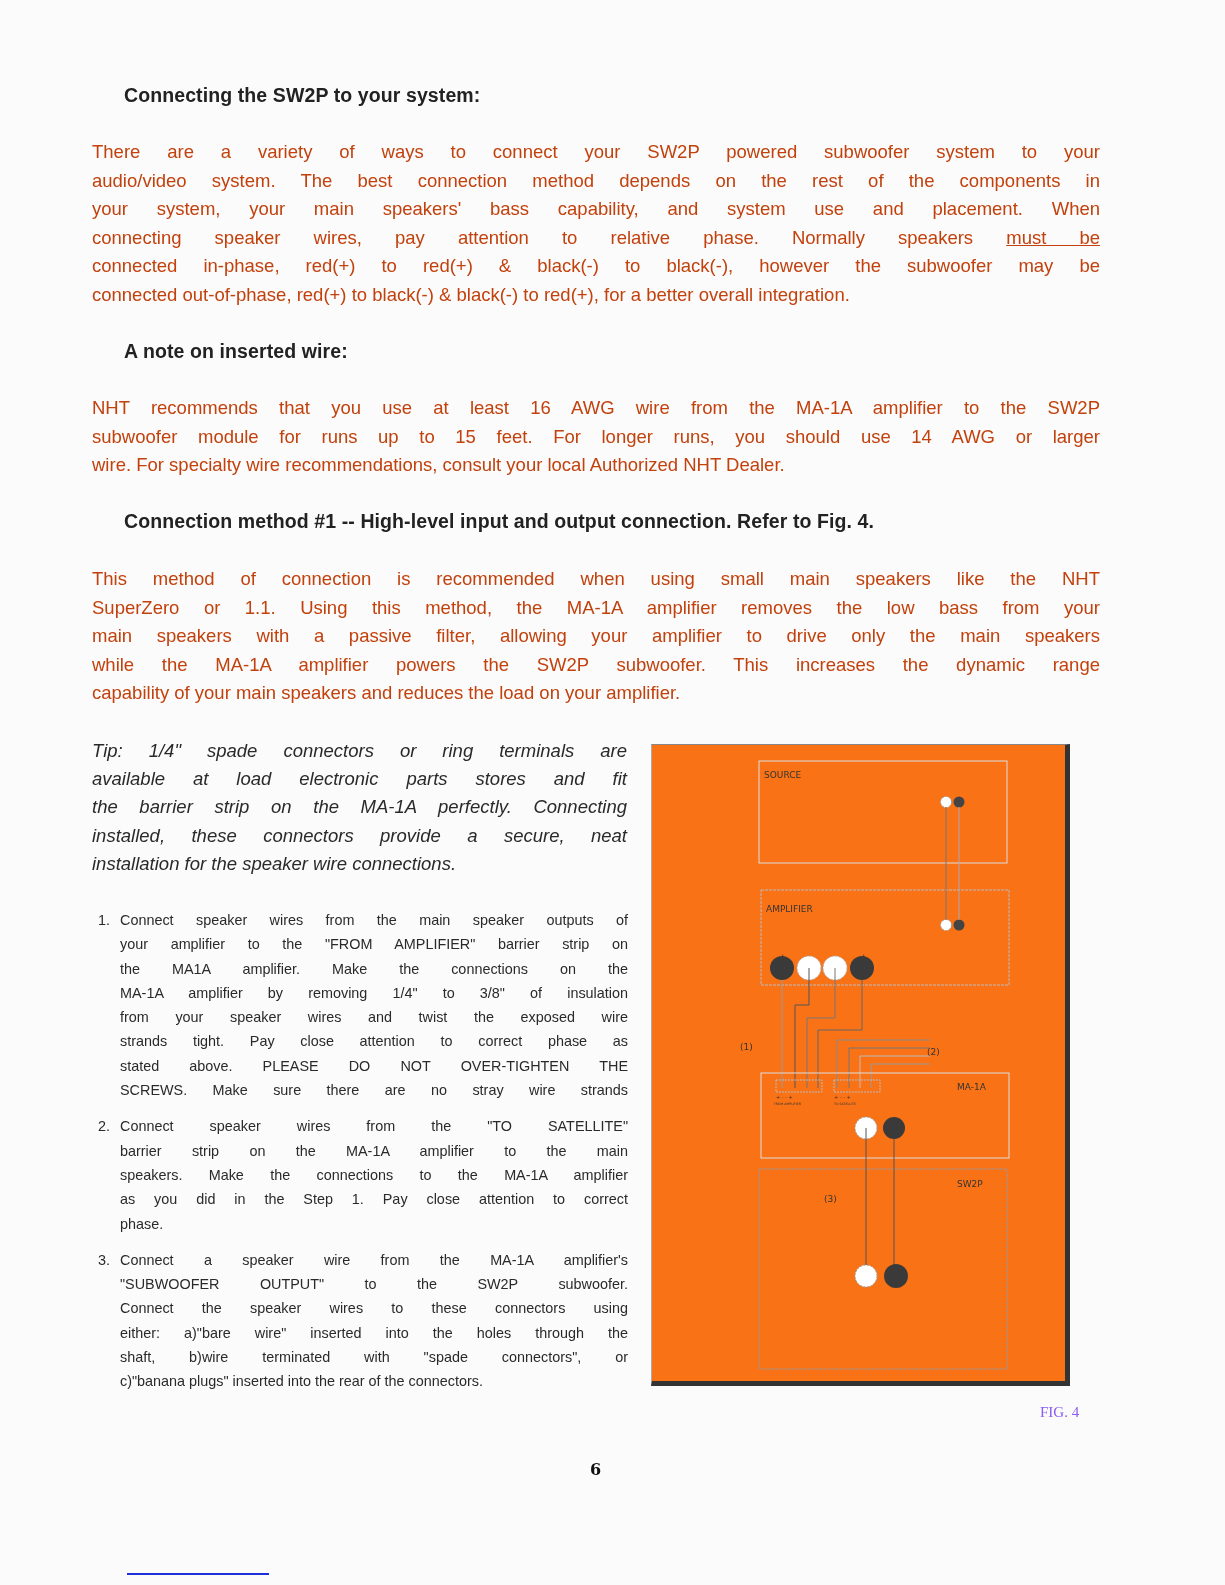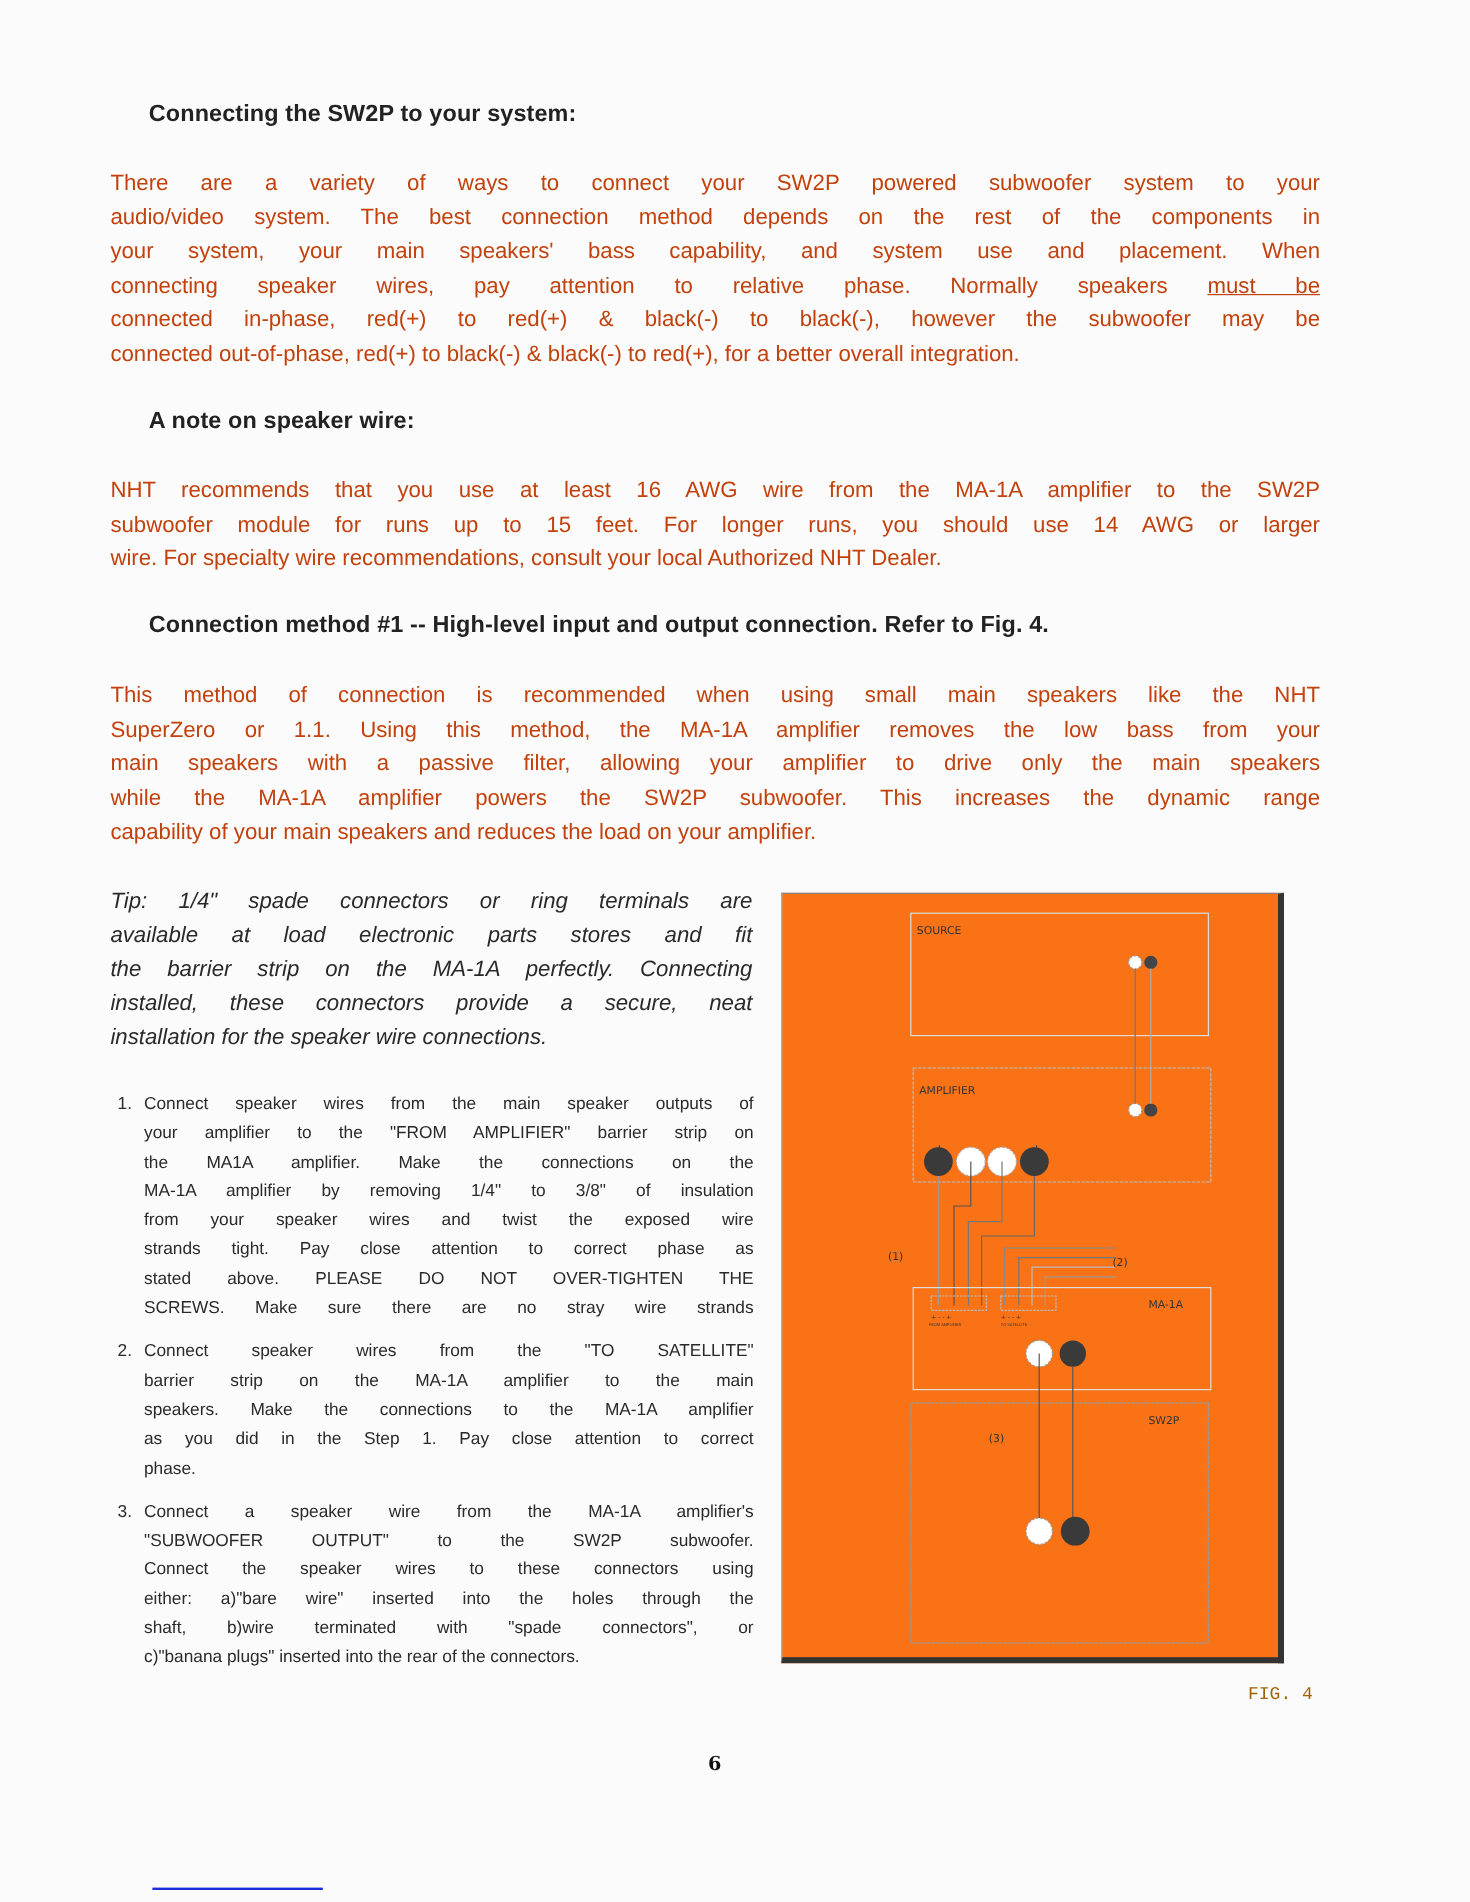--- a/index.html
+++ b/index.html
@@ -50,21 +50,21 @@
     position: absolute; left: 651px; top: 744px; width: 413px; height: 636px;
     border-top: 1px solid #888;
     border-left: 1px solid #aaa;
     border-right: 5px solid #333;
     border-bottom: 5px solid #333;
     background: #f97316;
   }
   .fig-svg { position: absolute; left: 0; top: 0; }
   .fig-caption {
     position: absolute; left: 1040px; top: 1404px;
-    font-size: 15px; color: #a16207; font-family: Liberation Mono, monospace;
+    font-size: 15px; color: #8b5cf6; font-family: Liberation Serif, serif;
   }
   .page-num {
     position: absolute; left: 590px; top: 1460px;
     font-size: 16px; font-weight: bold; color: #111;
     font-family: "DejaVu Serif", serif;
   }
   .blue-link-line {
     position: absolute; left: 127px; top: 1573px; width: 142px; height: 2px;
     background: #1c2fd8;
   }
@@ -78,21 +78,21 @@
 <div class="heading" style="top:84px;">Connecting the SW2P to your system:</div>
 <div class="para" style="top:138px;">
   <span class="line">There are a variety of ways to connect your SW2P powered subwoofer system to your</span>
   <span class="line">audio/video system.  The best connection method depends on the rest of the components in</span>
   <span class="line">your system, your main speakers' bass capability, and system use and placement.  When</span>
   <span class="line"><span>connecting speaker wires, pay attention to relative phase.  Normally speakers </span><span class="underline">must be</span></span>
   <span class="line">connected in-phase, red(+) to red(+) &amp; black(-) to black(-), however the subwoofer may be</span>
   <span class="line last">connected out-of-phase, red(+) to black(-) &amp; black(-) to red(+), for a better overall integration.</span>
 </div>
 
-<div class="heading" style="top:340px;">A note on speaker wire:</div>
+<div class="heading" style="top:340px;">A note on inserted wire:</div>
 <div class="para" style="top:394px;">
   <span class="line">NHT recommends that you use at least 16 AWG wire from the MA-1A amplifier to the SW2P</span>
   <span class="line">subwoofer module for runs up to 15 feet.  For longer runs, you should use 14 AWG or larger</span>
   <span class="line last">wire.  For specialty wire recommendations, consult your local Authorized NHT Dealer.</span>
 </div>
 
 <div class="heading" style="top:510px;">Connection method #1 --  High-level input and output connection.  Refer to Fig. 4.</div>
 <div class="para" style="top:565px;">
   <span class="line">This method of connection is recommended when using small main speakers like the NHT</span>
   <span class="line">SuperZero or 1.1.  Using this method, the MA-1A amplifier removes the low bass from your</span>

